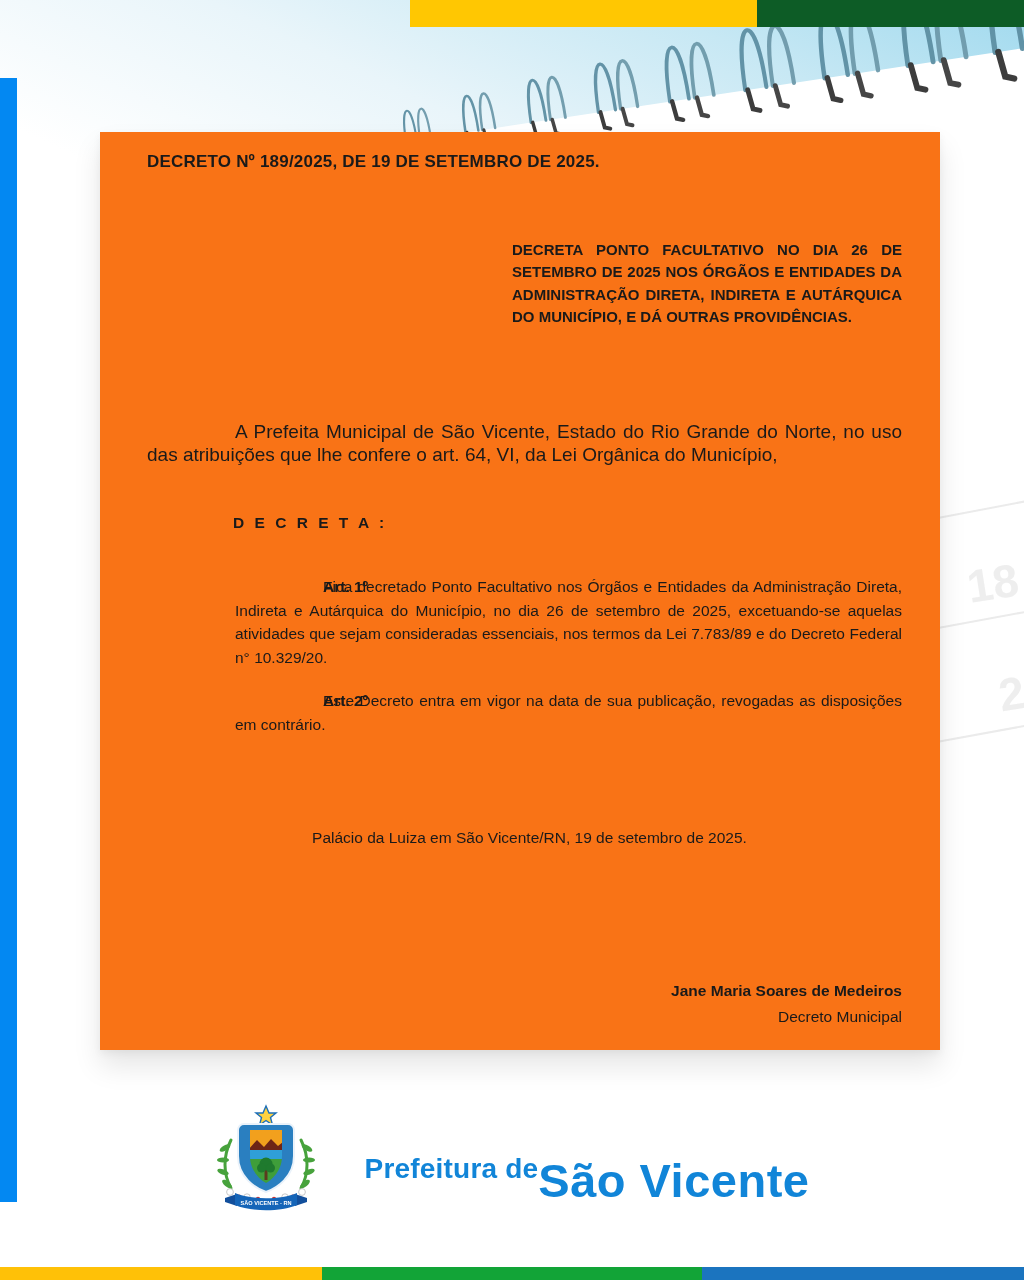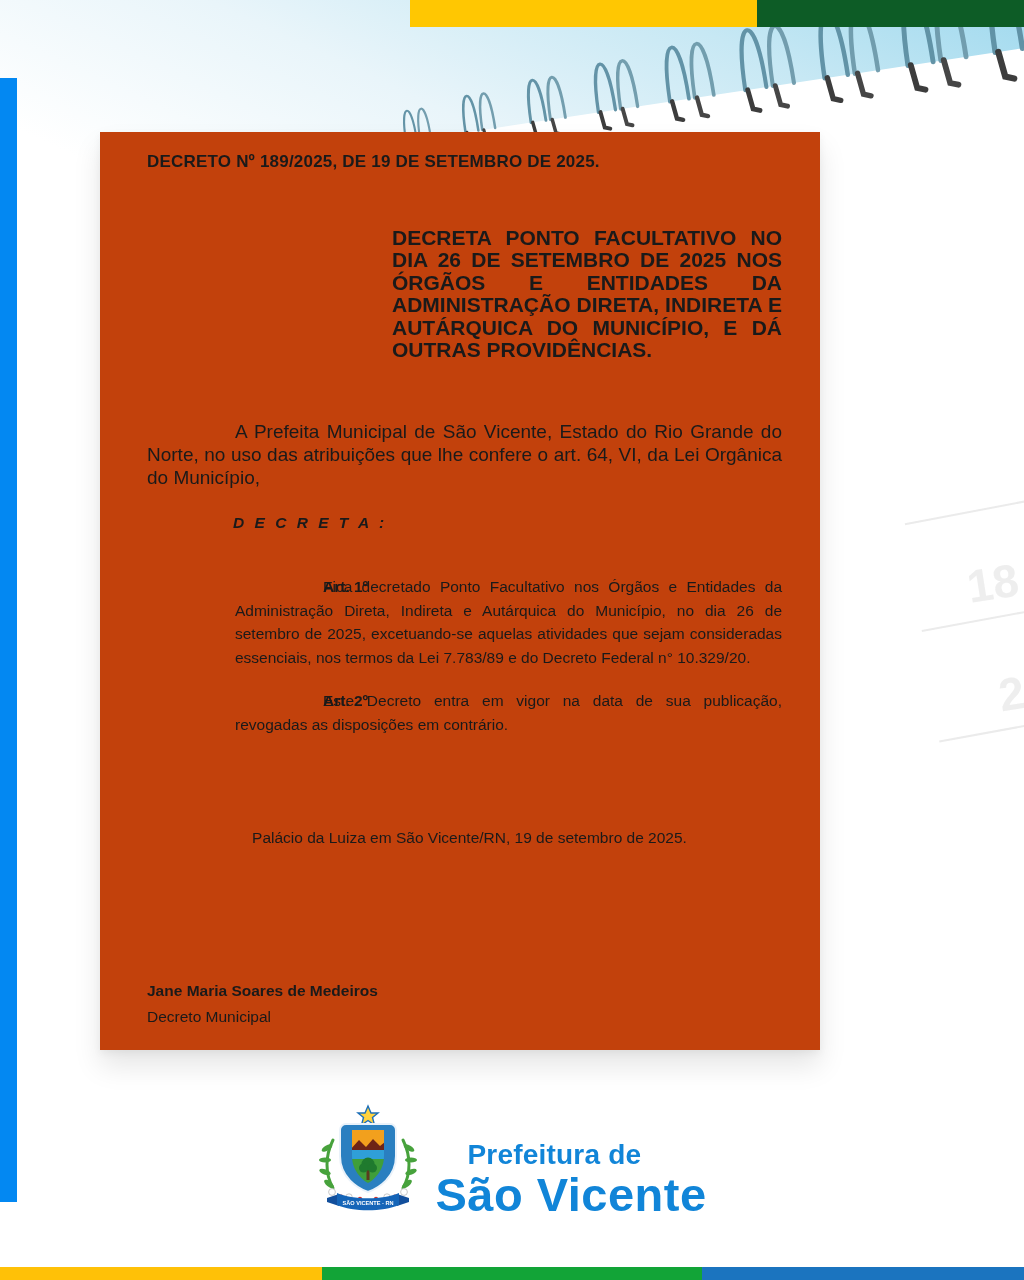--- a/index.html
+++ b/index.html
@@ -27,66 +27,66 @@
   
   .bar{position:absolute;z-index:6;}
   .bar-top-yellow{left:410px;top:0;width:347px;height:27px;background:var(--top-yellow,#ffc702);}
   .bar-top-green{left:757px;top:0;width:267px;height:27px;background:var(--top-green,#0d5c26);}
   .bar-left-blue{left:0;top:78px;width:17px;height:1124px;background:var(--left-blue,#0388f2);}
   .bar-bottom-yellow{left:0;top:1267px;width:322px;height:13px;background:var(--bottom-yellow,#ffc107);}
   .bar-bottom-green{left:322px;top:1267px;width:380px;height:13px;background:var(--bottom-green,#12a437);}
   .bar-bottom-blue{left:702px;top:1267px;width:322px;height:13px;background:var(--bottom-blue,#1b74bf);}
   
   .doc-page{
-    position:absolute;left:100px;top:132px;width:720px;height:918px;z-index:4;
-    background:#c2410c;
+    position:absolute;left:100px;top:132px;width:840px;height:918px;z-index:4;
+    background:#f97316;
     box-shadow:0 16px 26px rgba(0,0,0,.10), 0 3px 8px rgba(0,0,0,.05);
   }
   .doc-page *{position:absolute;margin:0;}
   .doc-title{
     left:47px;top:20px;right:38px;
     font-size:17px;font-weight:bold;letter-spacing:.2px;
   }
   .doc-ementa{
-    right:38px;top:95px;width:390px;
-    font-size:21px;font-weight:bold;line-height:22.4px;
+    right:38px;top:107px;width:390px;
+    font-size:15px;font-weight:bold;line-height:22.4px;
     text-align:justify;
   }
   .doc-preamble{
     left:47px;right:38px;top:288px;
     font-size:19px;line-height:23px;text-align:justify;text-indent:88px;
   }
   .doc-decreta{
     left:133px;top:382px;
-    font-size:15.5px;font-weight:bold;letter-spacing:3px;font-style:italic;
+    font-size:15.5px;font-weight:bold;letter-spacing:3px;
   }
   .doc-art1{
     left:47px;right:38px;top:443px;
     font-size:15.5px;line-height:23.5px;text-align:justify;text-indent:88px;
   }
   .doc-art2{
     left:47px;right:38px;top:557px;
     font-size:15.5px;line-height:23.5px;text-align:justify;text-indent:88px;
   }
   .doc-dateline{
     left:47px;right:28px;top:697px;
     font-size:15.5px;text-align:center;
   }
   .doc-signature{
-    left:47px;right:38px;top:846px;text-align:left;line-height:26px;font-size:15.5px;
+    left:47px;right:38px;top:846px;text-align:right;line-height:26px;font-size:15.5px;
   }
   .doc-signature .sig-name{display:block;position:static;font-weight:bold;}
   .doc-signature .sig-role{display:block;position:static;}
   
   .footer-logo{
     position:absolute;left:0;top:1098px;width:1024px;height:125px;z-index:5;
     display:flex;justify-content:center;align-items:center;gap:16px;
   }
   .crest{width:102px;height:114px;flex:0 0 auto;}
-  .brand-text{display:flex;flex-direction:column;line-height:1;margin-top:38px;}
+  .brand-text{display:flex;line-height:1;margin-top:38px;}
   .brand-line1{
     font-size:28px;font-weight:bold;color:var(--brand-blue,#1185d8);
     padding-left:32px;letter-spacing:.2px;
   }
   .brand-line2{
     font-size:47px;font-weight:bold;color:var(--brand-blue,#1185d8);
     margin-top:2px;letter-spacing:.5px;
   }
 </style>
 </head>

